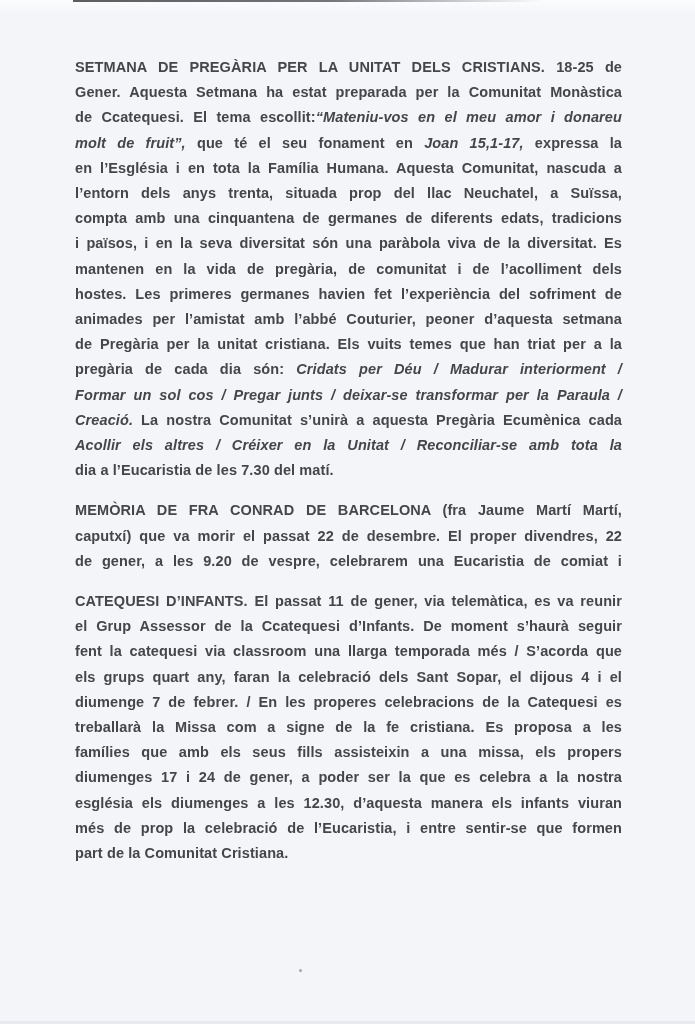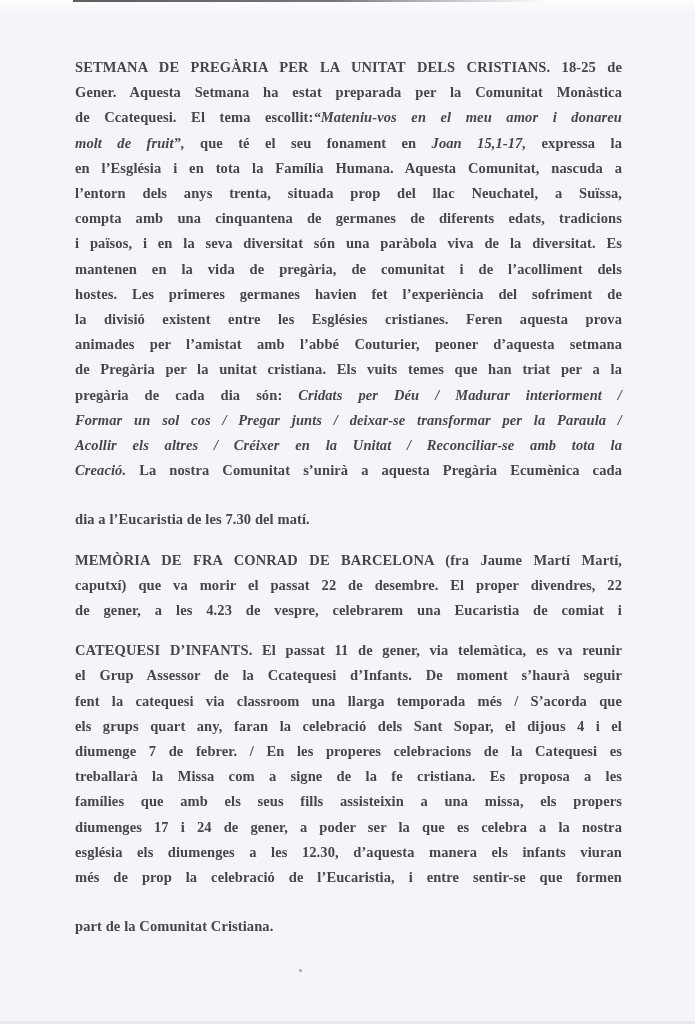--- a/index.html
+++ b/index.html
@@ -43,25 +43,23 @@
     color:var(--ink);
     font-size:14.5px;
     line-height:25.2px;
     letter-spacing:0.1px;
   }
   .para{margin:0 0 15px 0;}
   .para:last-child{margin-bottom:0;}
   .line{
     text-align:justify;
     text-align-last:justify;
-    font-family:Liberation Serif, serif;
   }
   .line.last{
     text-align-last:left;
-    margin-top:24px;
   }
   .seg-b{font-weight:bold;font-style:normal;}
   .seg-bi{font-weight:bold;font-style:italic;}
 </style>
 </head>
 <body>
 
 <div class="page">
   <div class="top-light"></div>
   <div class="top-edge-line"></div>
@@ -70,33 +68,32 @@
         <div class="line"><span class="seg-b">SETMANA DE PREGÀRIA PER LA UNITAT DELS CRISTIANS. 18-25 de</span></div>
         <div class="line"><span class="seg-b">Gener. Aquesta Setmana ha estat preparada per la Comunitat Monàstica</span></div>
         <div class="line"><span class="seg-b">de Ccatequesi. El tema escollit:</span><span class="seg-bi">“Mateniu-vos en el meu amor i donareu</span></div>
         <div class="line"><span class="seg-bi">molt de fruit”, </span><span class="seg-b">que té el seu fonament en </span><span class="seg-bi">Joan 15,1-17, </span><span class="seg-b">expressa la</span></div>
         <div class="line"><span class="seg-b">en l’Església i en tota la Família Humana. Aquesta Comunitat, nascuda a</span></div>
         <div class="line"><span class="seg-b">l’entorn dels anys trenta, situada prop del  llac Neuchatel, a Suïssa,</span></div>
         <div class="line"><span class="seg-b">compta amb una cinquantena de germanes de diferents edats, tradicions</span></div>
         <div class="line"><span class="seg-b">i països, i en la seva diversitat són una paràbola viva de la diversitat. Es</span></div>
         <div class="line"><span class="seg-b">mantenen en la vida de pregària, de comunitat i de l’acolliment dels</span></div>
         <div class="line"><span class="seg-b">hostes. Les primeres germanes havien fet l’experiència del sofriment de</span></div>
-        <div class="line"><span class="seg-b">la divisió existent entre les Esglésies cristianes. Feren aquesta prova</span></div>
         <div class="line"><span class="seg-b">animades per l’amistat amb l’abbé Couturier, peoner d’aquesta setmana</span></div>
         <div class="line"><span class="seg-b">de Pregària per la unitat cristiana. Els vuits temes que han triat per a la</span></div>
         <div class="line"><span class="seg-b">pregària de cada dia són: </span><span class="seg-bi">Cridats per Déu / Madurar interiorment /</span></div>
         <div class="line"><span class="seg-bi">Formar un sol cos / Pregar junts / deixar-se transformar per la Paraula /</span></div>
+        <div class="line"><span class="seg-bi">Creació. </span><span class="seg-b">La nostra Comunitat s’unirà a aquesta Pregària Ecumènica cada</span></div>
         <div class="line"><span class="seg-bi">Acollir els altres / Créixer en la Unitat / Reconciliar-se amb tota la</span></div>
-        <div class="line"><span class="seg-bi">Creació. </span><span class="seg-b">La nostra Comunitat s’unirà a aquesta Pregària Ecumènica cada</span></div>
         <div class="line last"><span class="seg-b">dia a l’Eucaristia de les 7.30 del matí.</span></div>
       </div>
       <div class="para">
         <div class="line"><span class="seg-b">MEMÒRIA DE FRA CONRAD DE BARCELONA (fra Jaume Martí Martí,</span></div>
         <div class="line"><span class="seg-b">caputxí) que va morir el passat 22 de desembre. El proper divendres, 22</span></div>
-        <div class="line"><span class="seg-b">de gener, a les 4.23 de vespre, celebrarem una Eucaristia de comiat i</span></div>
+        <div class="line"><span class="seg-b">de gener, a les 9.20 de vespre, celebrarem una Eucaristia de comiat i</span></div>
       </div>
       <div class="para">
         <div class="line"><span class="seg-b">CATEQUESI D’INFANTS. El passat 11 de gener, via telemàtica, es va reunir</span></div>
         <div class="line"><span class="seg-b">el Grup Assessor de la Ccatequesi d’Infants. De moment s’haurà seguir</span></div>
         <div class="line"><span class="seg-b">fent la catequesi via classroom una llarga temporada més /  S’acorda que</span></div>
         <div class="line"><span class="seg-b">els grups quart any, faran la celebració dels Sant Sopar, el dijous 4 i el</span></div>
         <div class="line"><span class="seg-b">diumenge 7 de febrer. /  En les properes celebracions de la Catequesi es</span></div>
         <div class="line"><span class="seg-b">treballarà la Missa com a signe de la fe cristiana. Es proposa a les</span></div>
         <div class="line"><span class="seg-b">famílies que amb els seus fills assisteixin a una missa, els propers</span></div>
         <div class="line"><span class="seg-b">diumenges 17 i 24 de gener, a poder ser la que es celebra a la nostra</span></div>

